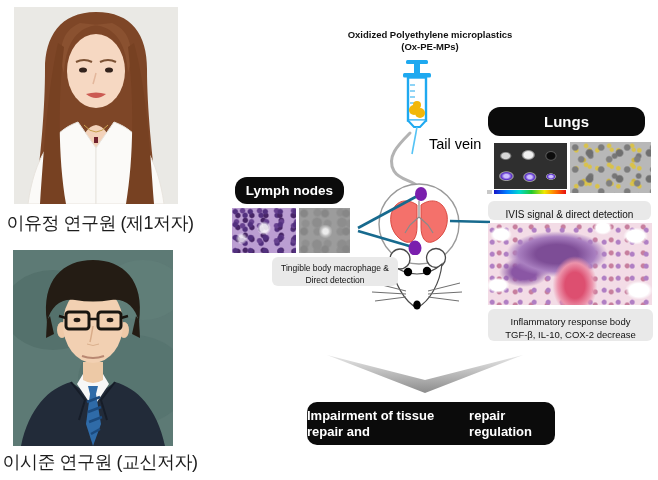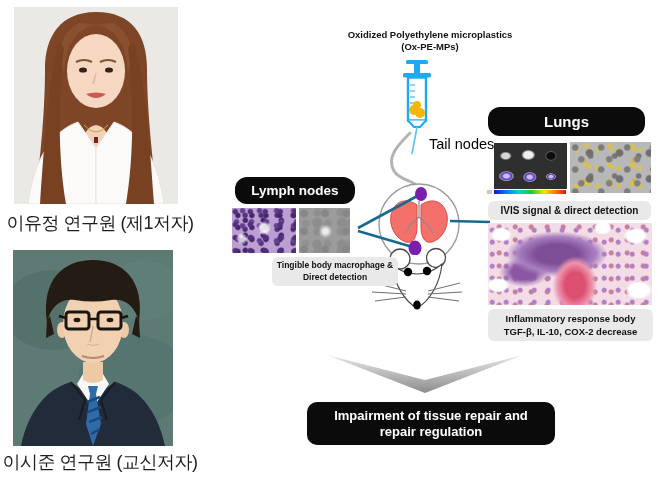--- a/index.html
+++ b/index.html
@@ -15,29 +15,29 @@
 
   
   .mat-title{position:absolute;left:325px;top:29px;width:210px;text-align:center;
              font-size:9.5px;font-weight:bold;color:#111;line-height:12px;}
 
   .tail-vein{position:absolute;left:429px;top:136px;font-size:14.5px;font-weight:500;color:#000;}
 
   
   .black-box{position:absolute;background:#0b0b0b;border-radius:12px;color:#fff;
              display:flex;align-items:center;justify-content:center;font-weight:bold;}
-  .box-lymph{left:235px;top:177px;width:120px;height:27px;font-size:13.5px;}
+  .box-lymph{left:235px;top:177px;width:109px;height:27px;font-size:13.5px;}
   .box-lungs{left:488px;top:107px;width:157px;height:29px;font-size:15px;}
   .box-conclusion{left:307px;top:402px;width:248px;height:43px;border-radius:10px;
-                  font-size:13px;line-height:16px;flex-direction:column;text-align:right;}
+                  font-size:13px;line-height:16px;flex-direction:row;text-align:left;}
 
   
   .caption-box{position:absolute;background:#e9e9e9;border-radius:6px;color:#111;
-               display:flex;flex-direction:column;align-items:center;justify-content:center;
-               font-weight:bold;text-align:center;}
+               display:flex;flex-direction:column;align-items:center;justify-content:flex-end;
+               font-weight:normal;text-align:center;}
   .cap-lymph{left:232px;top:257px;width:126px;height:29px;font-size:8.5px;line-height:11.5px;margin-left:40px;}
   .cap-ivis{left:488px;top:201px;width:163px;height:19px;font-size:10px;}
   .cap-inflam{left:488px;top:309px;width:165px;height:32px;font-size:9.5px;line-height:13px;}
 
   
   .img{position:absolute;}
   .img-lymph-he{left:232px;top:208px;width:64px;height:45px;background-color:#bb9ed2;
     background-image:
       radial-gradient(circle at 50% 45%, rgba(255,255,255,.85) 0 4px, rgba(255,255,255,0) 7px),
       radial-gradient(circle at 15% 68%, rgba(255,255,255,.7) 0 3px, rgba(255,255,255,0) 6px),
@@ -168,21 +168,21 @@
     <rect x="5" y="15" width="28" height="4.5" rx="1.5" fill="#1ea9f0"></rect>
     <rect x="10" y="19.5" width="18" height="43" fill="#ffffff" stroke="#1ea9f0" stroke-width="2.4"></rect>
     <path d="M12,27 h5 M12,33 h5 M12,39 h5 M12,45 h5" stroke="#1ea9f0" stroke-width="1.2"></path>
     <circle cx="16" cy="52" r="5" fill="#f2b70a"></circle>
     <circle cx="22" cy="55" r="5" fill="#f2b70a"></circle>
     <circle cx="19" cy="47" r="4" fill="#f2b70a"></circle>
     <path d="M10,62.5 L16,69 L22,69 L28,62.5" fill="#ffffff" stroke="#1ea9f0" stroke-width="2"></path>
     <path d="M19,69 L14,96" stroke="#55c3f5" stroke-width="1.6"></path>
   </svg>
 
-  <div class="tail-vein">Tail nodes</div>
+  <div class="tail-vein">Tail vein</div>
 
   <svg class="abs" style="left:360px;top:125px;" width="125" height="215" viewBox="0 0 125 215">
     <path d="M50,8 C38,20 26,32 34,46 C40,56 54,55 58,62" stroke="#b3b3b3" stroke-width="3" fill="none" stroke-linecap="round"></path>
     <circle cx="59" cy="99" r="40" fill="#ffffff" stroke="#9a9a9a" stroke-width="1.4"></circle>
     <g>
       <path d="M57,80 C46,72 34,76 31,90 C29,102 36,114 46,117 C53,119 57,112 57,102 Z" fill="#f4716b" stroke="#da4a42" stroke-width="1"></path>
       <path d="M61,80 C72,72 84,76 87,90 C89,102 82,114 72,117 C65,119 61,112 61,102 Z" fill="#f4716b" stroke="#da4a42" stroke-width="1"></path>
       <path d="M59,76 L59,92 M59,92 L50,100 M59,92 L68,100 M50,100 L45,108 M68,100 L73,108" stroke="#8a8a8a" stroke-width="1.2" fill="none"></path>
     </g>
     <g>

